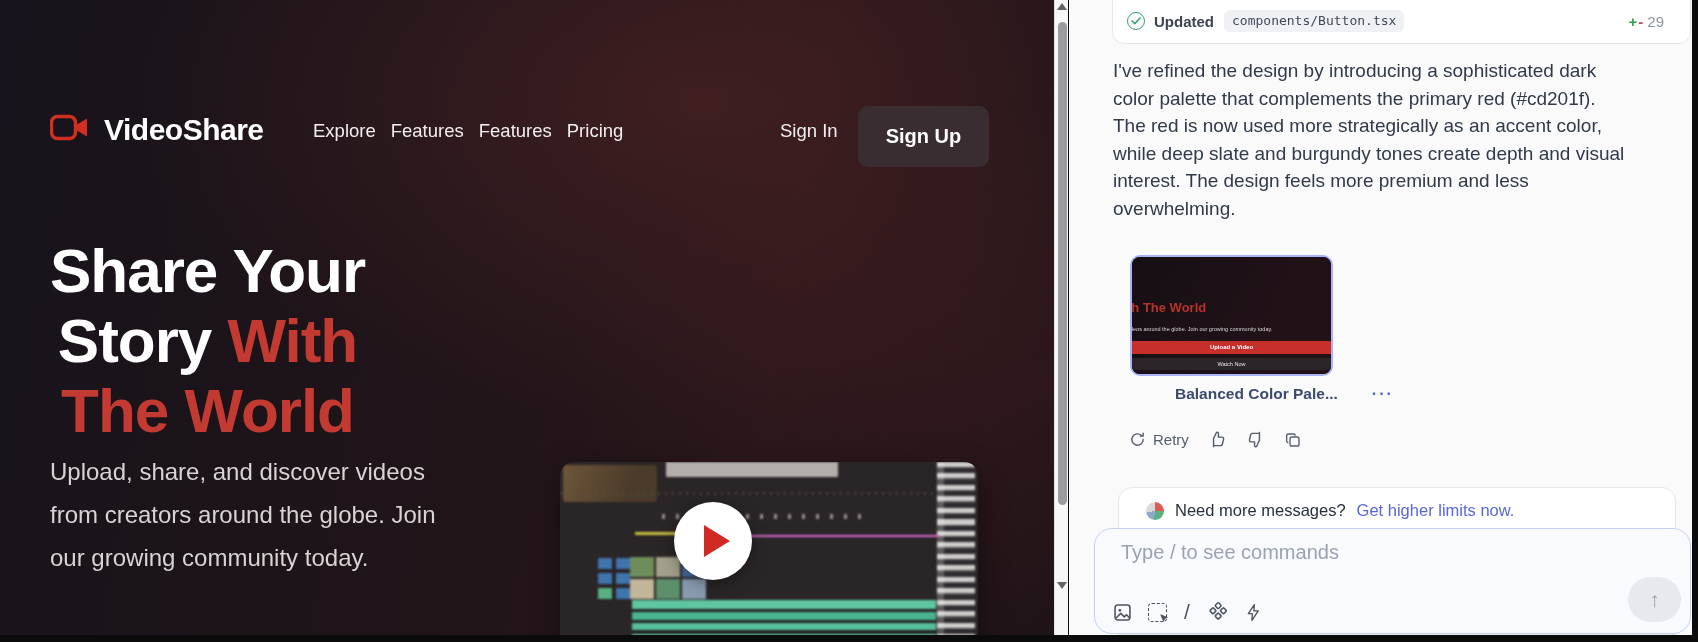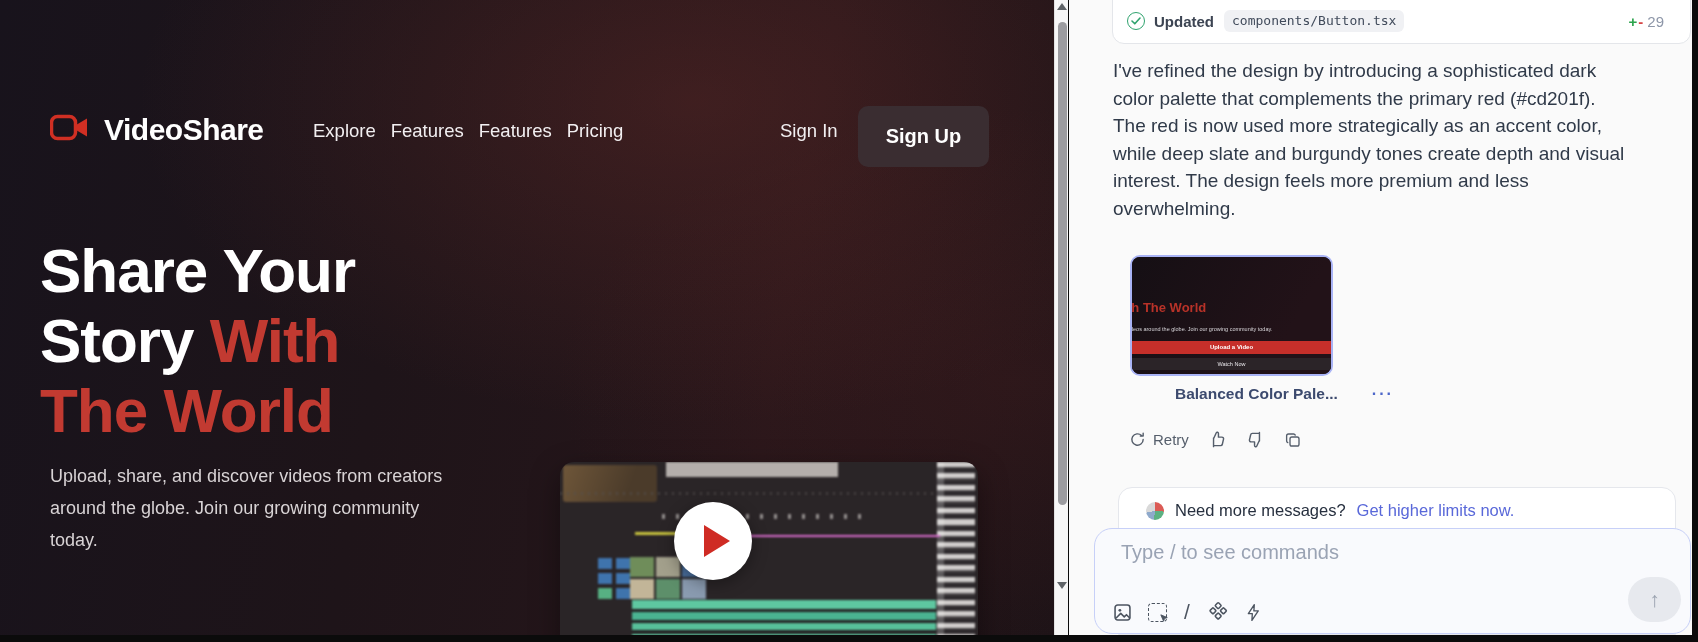--- a/index.html
+++ b/index.html
@@ -17,23 +17,23 @@
   .site-logo { position:absolute; left:50px; top:113px; display:flex; align-items:center; gap:14px; }
   .brand { font-size:30px; font-weight:800; color:#ffffff; letter-spacing:-0.5px; }
   .site-nav { position:absolute; left:313px; top:120px; display:flex; gap:15px; }
   .site-nav .nav-link { font-size:18.5px; color:#f2eff1; cursor:pointer; }
   .signin { position:absolute; left:780px; top:120px; font-size:18.5px; color:#f2eff1; cursor:pointer; }
   .signup {
     position:absolute; left:852px; top:106px; width:131px; height:61px; border-radius:10px;
     background:#3a2d31; color:#fff; font-size:20px; font-weight:700;
     display:flex; align-items:center; justify-content:center; cursor:pointer;margin-left:6px;
   }
-  .hero { position:absolute; left:40px; top:236px; font-size:62px; font-weight:800; line-height:70px; letter-spacing:-1px; color:#ffffff; white-space:nowrap; }
+  .hero { position:absolute; left:50px; top:236px; font-size:62px; font-weight:800; line-height:70px; letter-spacing:-1px; color:#ffffff; white-space:nowrap;text-align:center; }
   .hero .red { color:#c23a31; }
-  .site-sub { position:absolute; left:50px; top:460px; width:414px; font-size:18px; line-height:32px; color:#d8d3d5; }
+  .site-sub { position:absolute; left:50px; top:450px; width:414px; font-size:24px; line-height:43px; color:#d8d3d5; }
 
   
   .editor { position:absolute; left:560px; top:462px; width:418px; height:200px; border-radius:14px; background:#2a2527; overflow:hidden; box-shadow:0 10px 30px rgba(0,0,0,.4); }
   .editor-inner { position:absolute; inset:0; filter:blur(0.8px); }
   .ed-photo { position:absolute; left:3px; top:3px; width:94px; height:37px; border-radius:3px; background:linear-gradient(110deg,#6e5639,#4b3b2a 70%); }
   .ed-topbar { position:absolute; left:106px; top:0; width:172px; height:15px; background:#ccc7c3; opacity:.85; }
   .ed-toolrow { position:absolute; left:102px; top:52px; width:210px; height:5px; background:repeating-linear-gradient(90deg,#b9b5b2 0 3px,transparent 3px 14px); opacity:.75; }
   .ed-ruler { position:absolute; left:0; top:30px; right:44px; height:3px; background:repeating-linear-gradient(90deg,#55504f 0 2px,transparent 2px 7px); opacity:.6; }
   .ed-filecol { position:absolute; right:3px; top:0; bottom:0; width:38px; background:#2e2a2d;
     background-image:

